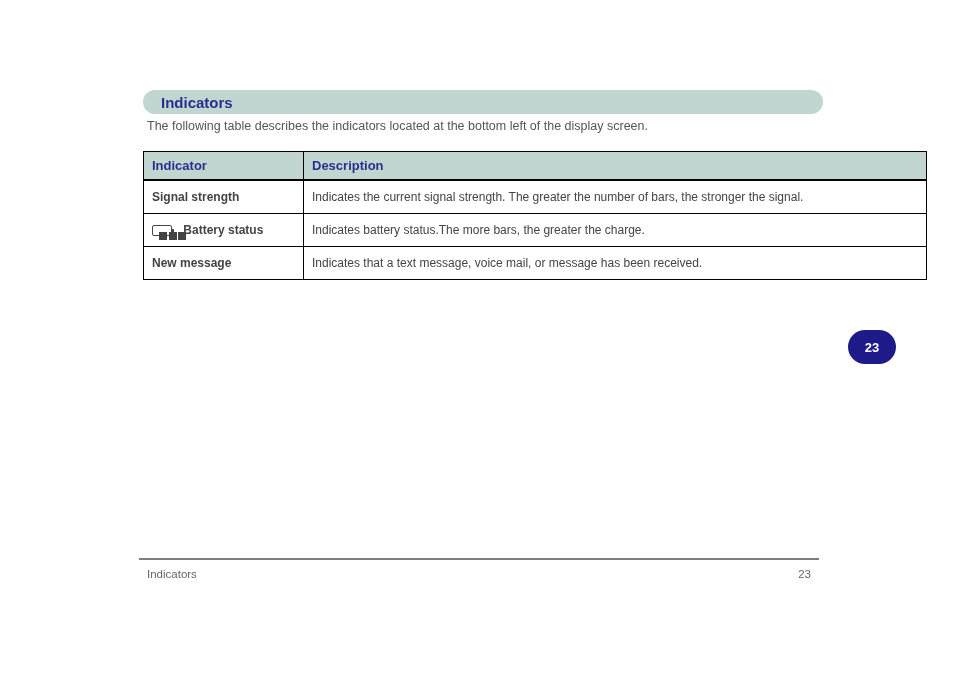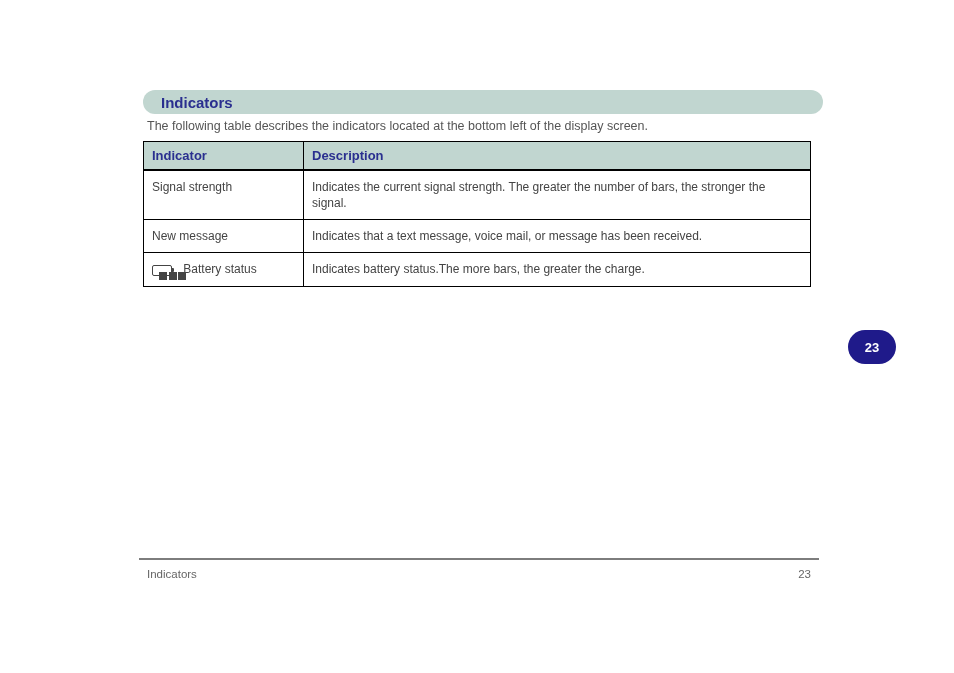--- a/index.html
+++ b/index.html
@@ -29,24 +29,24 @@
     color: #2a2f8f;
     font-weight: bold;
     font-size: 15px;
   }
   .intro {
     font-size: 12.5px;
     color: #555;
     line-height: 1.35;
   }
   .table {
-    margin-top: 2px;
+    margin-top: 12px;
     border: 1px solid #000;
     border-collapse: collapse;
-    width: 668px;
+    width: 784px;
   }
   .table th, .table td {
     border: 1px solid #000;
     vertical-align: top;
   }
   .table thead th {
     background: #c1d6d0;
     color: #2a2f8f;
     font-weight: bold;
     font-size: 13px;
@@ -56,20 +56,21 @@
   }
   .table thead th:first-child { width: 160px; }
   .table td {
     padding: 8px 8px;
     font-size: 12px;
     color: #444;
     line-height: 1.35;
   }
   .td-left {
     color: #444;
+    font-weight: bold;
   }
   .battery-icon {
     display: inline-block;
     width: 20px;
     height: 11px;
     border: 1px solid #444;
     border-radius: 2px;
     position: relative;
     vertical-align: middle;
     margin-right: 4px;
@@ -140,35 +141,35 @@
         <th>Indicator</th>
         <th>Description</th>
       </tr>
     </thead>
     <tbody>
       <tr>
         <td class="td-left">Signal strength</td>
         <td>Indicates the current signal strength. The greater the number of bars, the stronger the signal.</td>
       </tr>
       <tr>
-        <td class="td-left">New message</td>
-        <td>Indicates that a text message, voice mail, or message has been received.</td>
-      </tr>
-      <tr>
         <td class="td-left">
           <span class="battery-icon">
             <span class="battery-bars">
                 <span></span>
                 <span></span>
                 <span></span>
               </span>
           </span>
           <span>Battery status</span>
         </td>
         <td>Indicates battery status.The more bars, the greater the charge.</td>
+      </tr>
+      <tr>
+        <td class="td-left">New message</td>
+        <td>Indicates that a text message, voice mail, or message has been received.</td>
       </tr>
     </tbody>
   </table>
 </div>
 
 <div class="page-tab">23</div>
 
 <div class="footer">
   <span>Indicators</span>
   <span>23</span>

